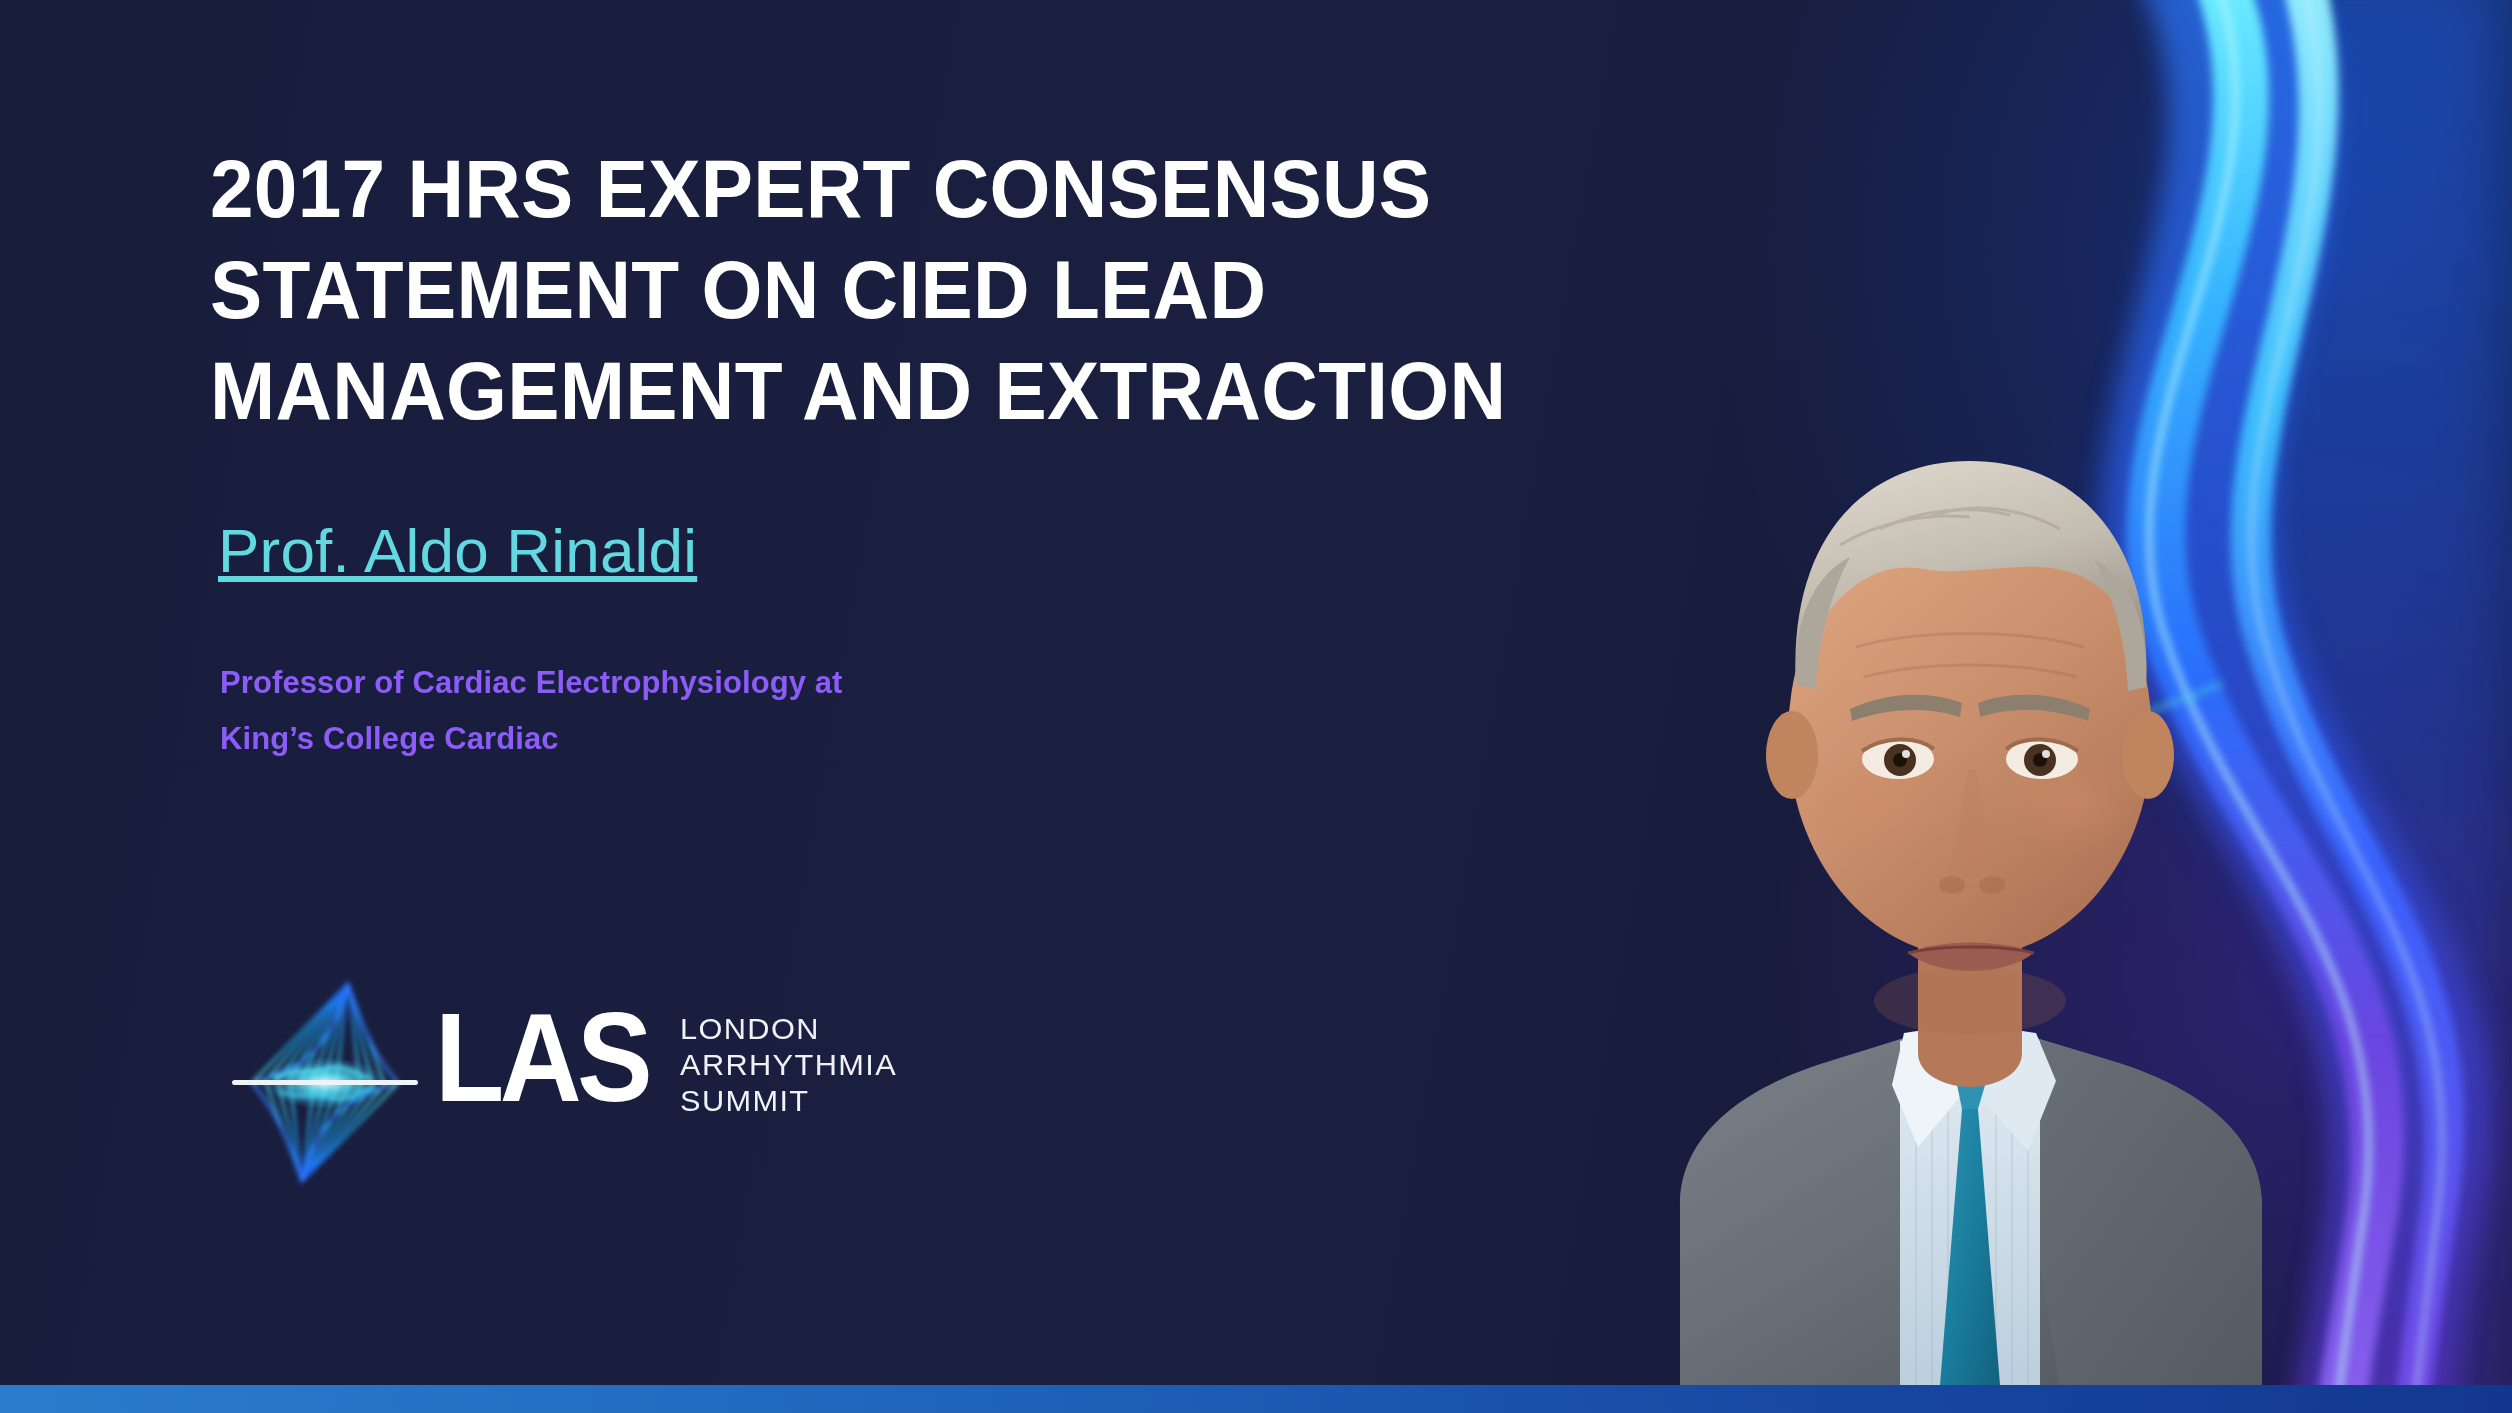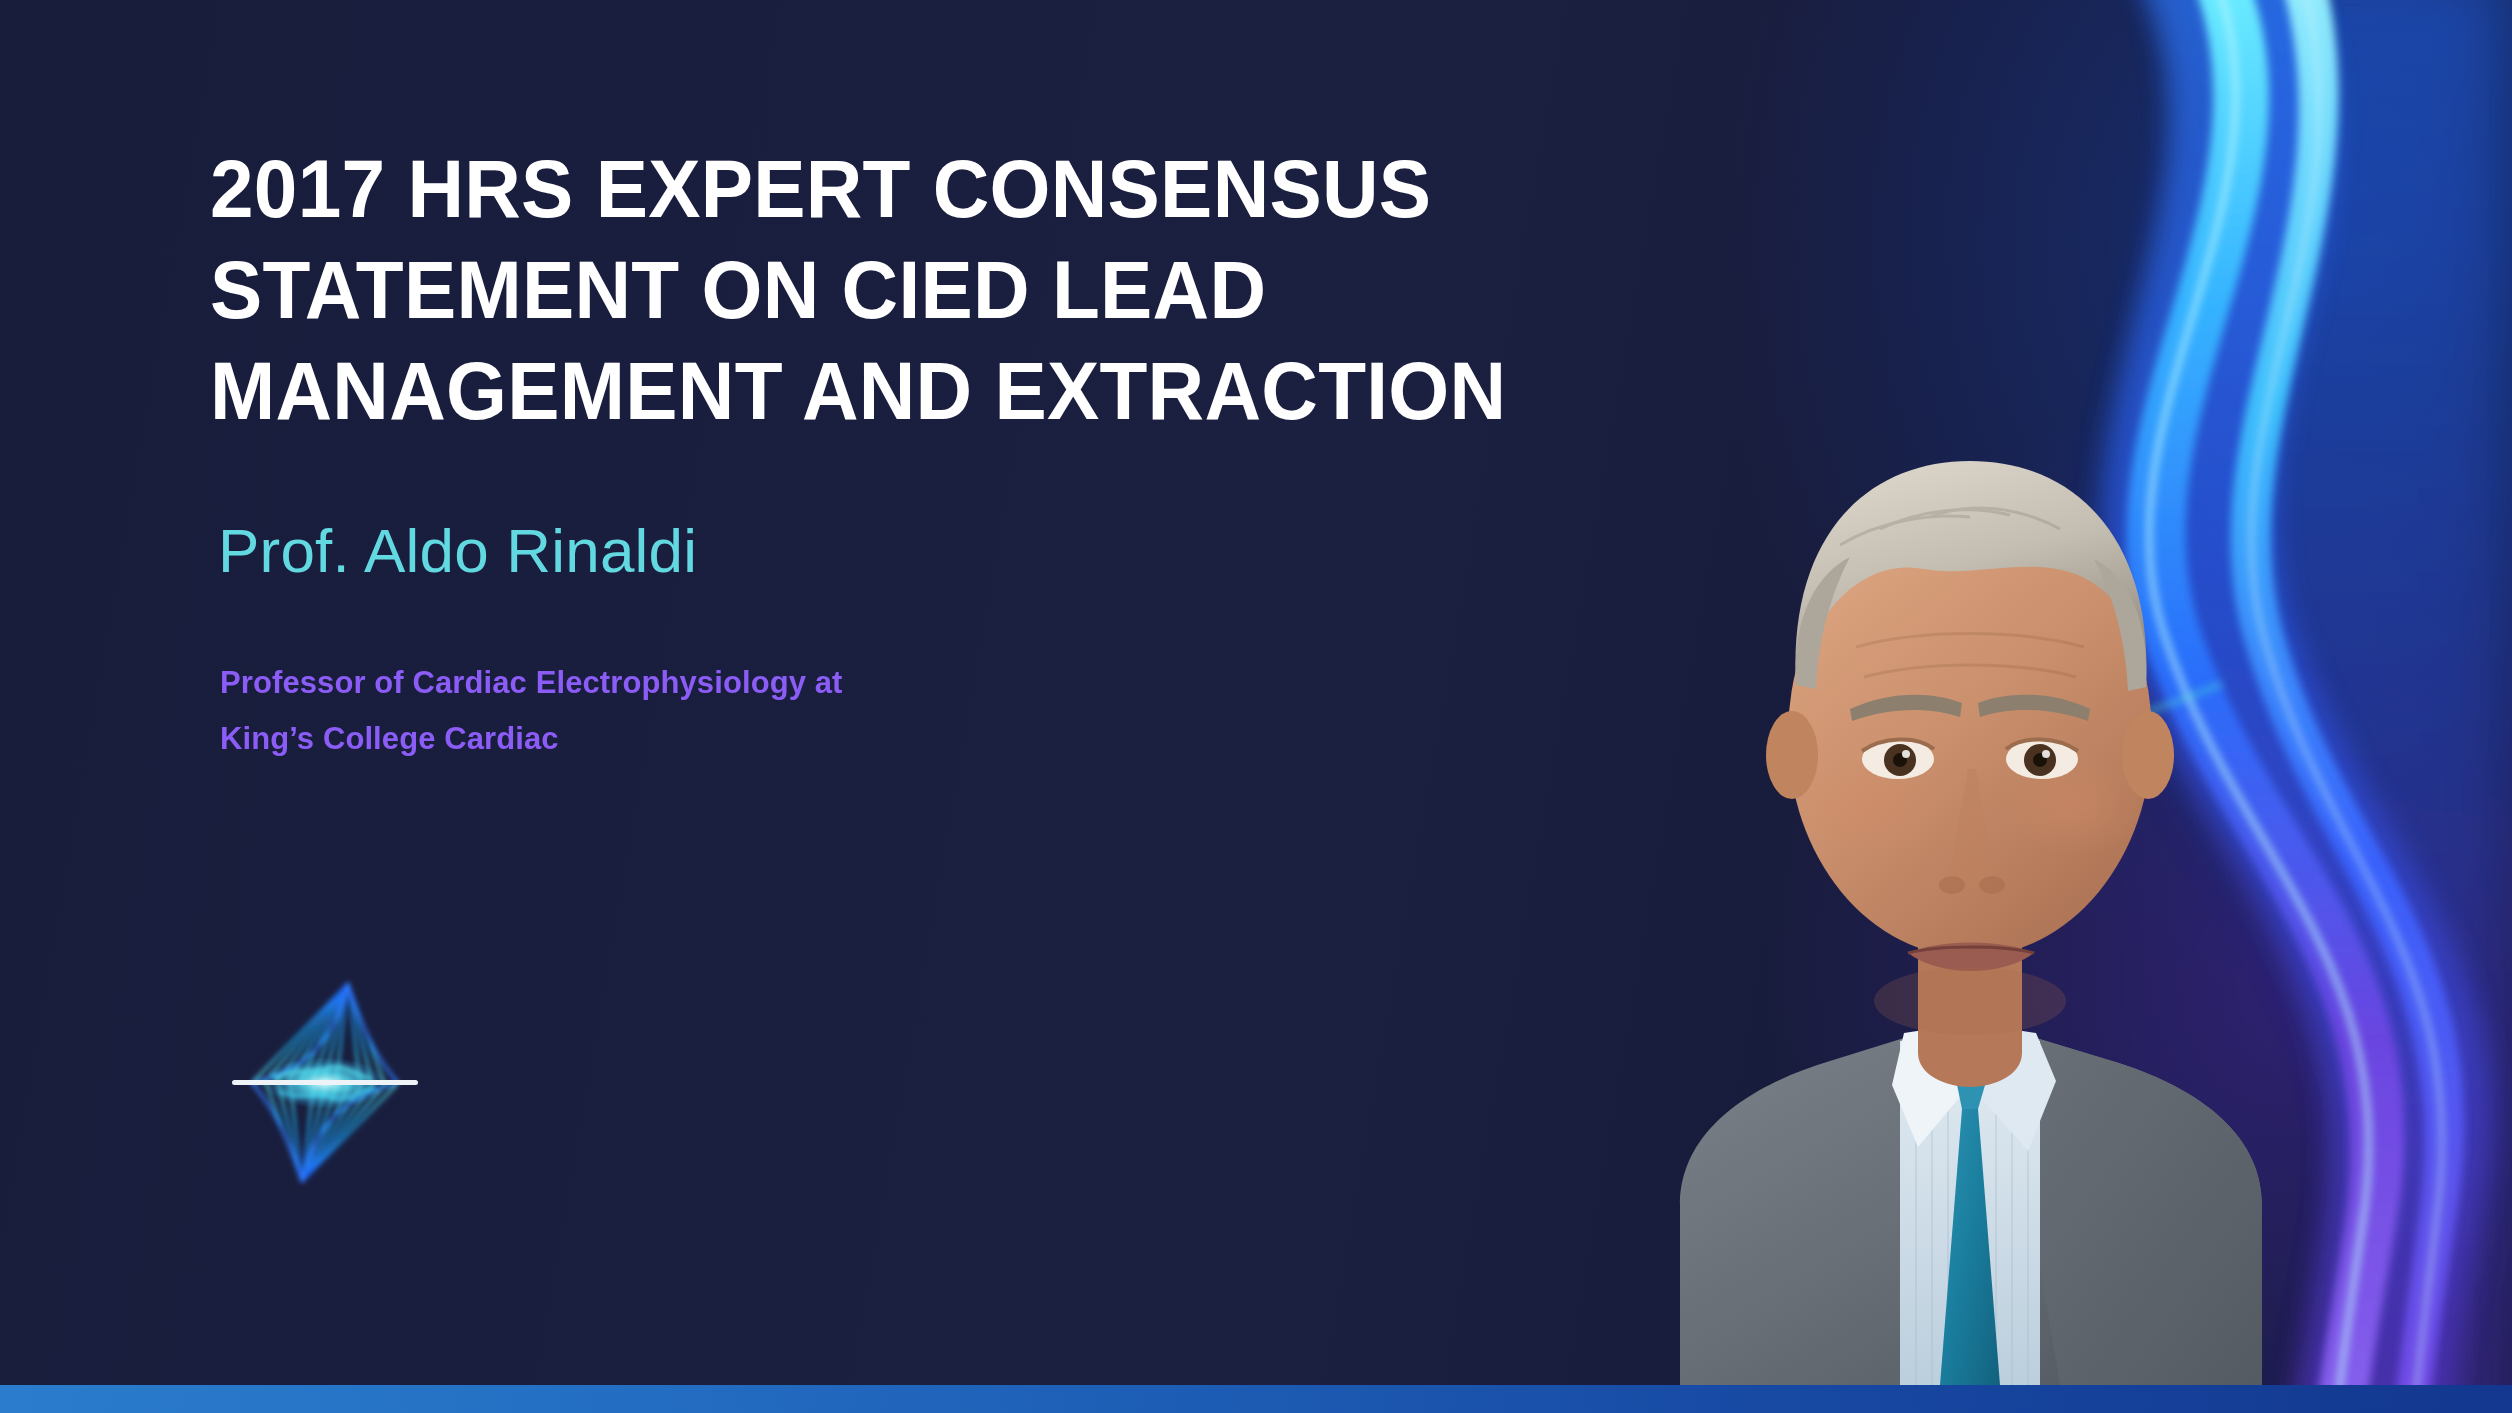--- a/index.html
+++ b/index.html
@@ -56,20 +56,21 @@
   }
 
   .speaker-name {
     position:absolute;
     top:515px; left:8px;
     font-size:62px;
     font-weight:normal;
     color:#62d8e0;
     letter-spacing:0.2px;
     white-space:nowrap;
+    text-decoration:underline;
   }
 
   .credentials {
     position:absolute;
     top:655px; left:10px;
     font-size:31px;
     font-weight:bold;
     line-height:56px;
     color:#8b5cf6;
     letter-spacing:0.1px;
@@ -379,19 +380,27 @@
             <path d="M44,104 C66,92 80,100 96,94 C112,88 122,98 140,104" stroke="#5ff2ea" stroke-width="3" fill="none"></path>
             <path d="M48,116 C70,126 84,116 100,122 C116,128 126,118 144,112" stroke="#3fd8ef" stroke-width="3" fill="none"></path>
           </g>
 
           <ellipse cx="95" cy="108" rx="62" ry="26" fill="url(#gCore)"></ellipse>
 
           <rect x="2" y="105" width="186" height="5" rx="2.5" fill="#eef3f8"></rect>
         </svg>
       </div>
 
+      <div class="logo-word">
+        <div class="logo-las">LAS</div>
+        <div class="logo-sub">
+          <div>LONDON</div>
+          <div>ARRHYTHMIA</div>
+          <div>SUMMIT</div>
+        </div>
+      </div>
 
     </div>
   </div>
 
   <div class="bottom-bar"></div>
 
 </div>
 
 </body></html>

